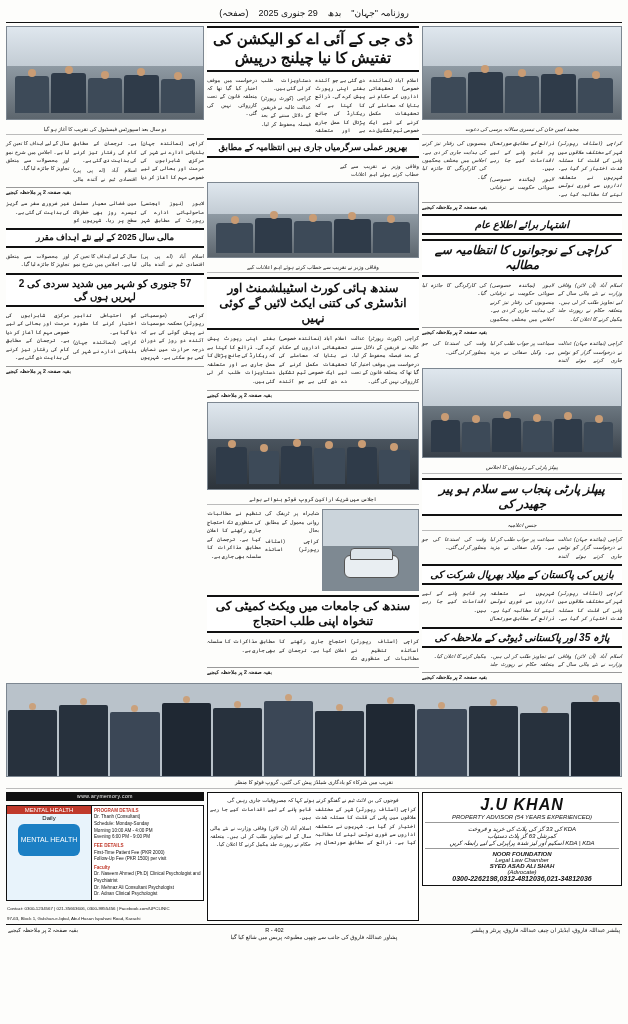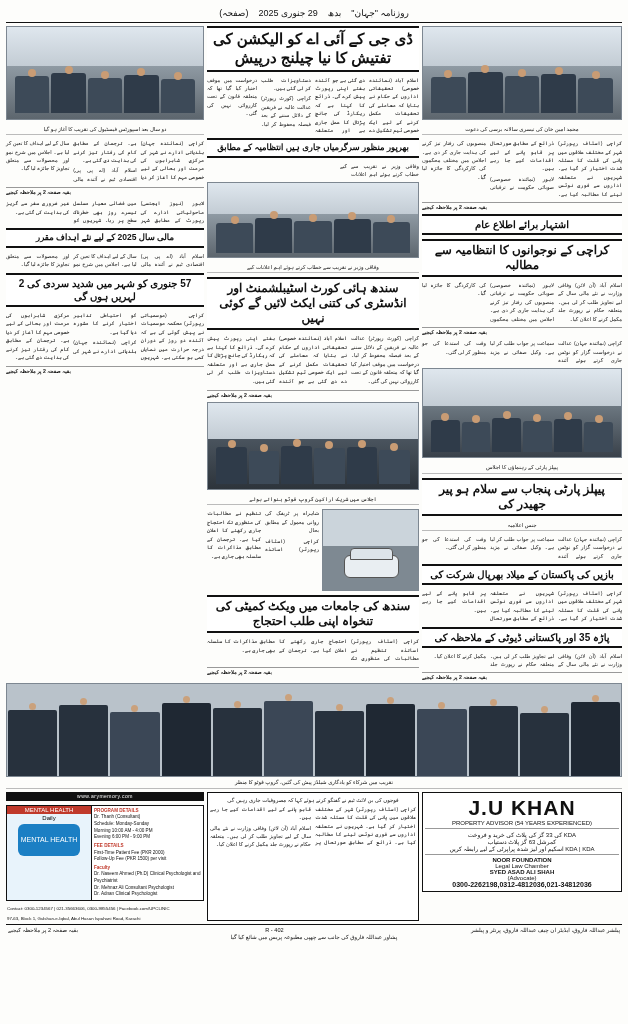--- a/index.html
+++ b/index.html
@@ -8,21 +8,21 @@
     width:628px;height:1024px;background:#fdfdfb;position:relative;overflow:hidden;
     box-sizing:border-box;padding:4px 6px 4px 6px;
   }
   .masthead{
     height:18px;border-bottom:1px solid #111;display:flex;align-items:center;
     justify-content:center;gap:10px;font-size:9px;color:#111;direction:rtl;
   }
   .masthead .date{font-weight:normal;}
   .cols{display:flex;gap:3px;direction:rtl;margin-top:3px;}
   .col{display:flex;flex-direction:column;gap:4px;}
-  .c-right{width:200px;}
+  .c-right{width:200px;font-style:italic;}
   .c-mid{width:212px;}
   .c-left{width:198px;}
 
   .photo{
     background:#cfd6dc;border:1px solid #7d8791;position:relative;overflow:hidden;
   }
   .photo .sky{position:absolute;left:0;right:0;top:0;height:42%;background:linear-gradient(#dfe7ee,#c3ccd4);}
   .photo .ground{position:absolute;left:0;right:0;bottom:0;height:58%;background:linear-gradient(#8f9aa3,#5d666e);}
   .photo .people{position:absolute;left:4%;right:4%;bottom:6%;height:62%;display:flex;gap:2px;align-items:flex-end;justify-content:center;}
   .photo .person{flex:1;background:#2f3b49;border-radius:3px 3px 0 0;position:relative;}
@@ -45,21 +45,21 @@
 
   .body{direction:rtl;text-align:justify;color:#111;font-size:5.2px;line-height:1.62;
     column-gap:4px;}
   .body p{margin:0 0 2px 0;}
   .cont{font-size:5.2px;font-weight:bold;text-align:left;direction:rtl;color:#111;border-top:1px solid #999;padding-top:1px;}
   .thin{border-top:1px solid #999;}
 
   .block{border:1px solid #111;padding:2px;background:#fff;}
 
   .adbox{border:1px solid #111;background:#fff;direction:rtl;text-align:center;}
-  .ad-name{font-size:21px;font-weight:bold;letter-spacing:1px;color:#111;direction:ltr;}
+  .ad-name{font-size:16px;font-weight:bold;letter-spacing:1px;color:#111;direction:ltr;}
   .ad-sub{font-size:6px;color:#111;direction:ltr;}
   .ad-line{font-size:6px;color:#111;}
   .ad-phone{font-size:7px;font-weight:bold;color:#111;direction:ltr;}
 
   .mhad{border:1px solid #111;background:#fff;display:flex;}
   .mh-left{flex:1;padding:2px;font-size:4.6px;color:#111;direction:ltr;line-height:1.45;}
   .mh-right{width:84px;background:#e8f3fb;border-right:1px solid #111;position:relative;}
   .mh-badge{position:absolute;top:18px;left:50%;transform:translateX(-50%);width:62px;height:32px;background:#1b7fc4;border-radius:6px;color:#fff;font-size:7px;display:flex;align-items:center;justify-content:center;text-align:center;line-height:1.1;}
   .mh-head{background:#c0392b;color:#fff;font-size:6px;text-align:center;padding:1px;}
 
@@ -163,21 +163,21 @@
     </div>
 
     <div class="col c-mid">
       <div class="hl big">ڈی جی کے آئی اے کو الیکشن کی تفتیش کا نیا چیلنج درپیش</div>
 
       <div class="body" style="column-count:4">
         <p>اسلام آباد (نمائندہ خصوصی) تحقیقاتی اداروں کے حکام نے بتایا کہ معاملے کی تحقیقات مکمل کرنے کے لیے ایک خصوصی ٹیم تشکیل دے دی گئی ہے جو آئندہ ہفتے اپنی رپورٹ پیش کرے گی۔ ذرائع کا کہنا ہے کہ ریکارڈ کی جانچ پڑتال کا عمل جاری ہے اور متعلقہ دستاویزات طلب کر لی گئی ہیں۔</p>
         <p>کراچی (کورٹ رپورٹر) عدالت عالیہ نے فریقین کے دلائل سننے کے بعد فیصلہ محفوظ کر لیا۔ درخواست میں موقف اختیار کیا گیا تھا کہ متعلقہ قانون کے تحت کارروائی نہیں کی گئی۔</p>
       </div>
 
-      <div class="hl xs">بھرپور منظور سرگرمیاں جاری ہیں انتظامیہ کے مطابق</div>
+      <div class="hl xs">بھرپور عملی سرگرمیاں جاری ہیں انتظامیہ کے مطابق</div>
       <div class="body" style="column-count:3">
         <p>وفاقی وزیر نے تقریب سے خطاب کرتے ہوئے اہم اعلانات کیے</p>
       </div>
 
       <div class="photo" style="height:74px">
         <div class="sky"></div>
           <div class="ground"></div>
         <div class="people">
           <div class="person" style="height:68%"></div>
           <div class="person" style="height:74%"></div>

